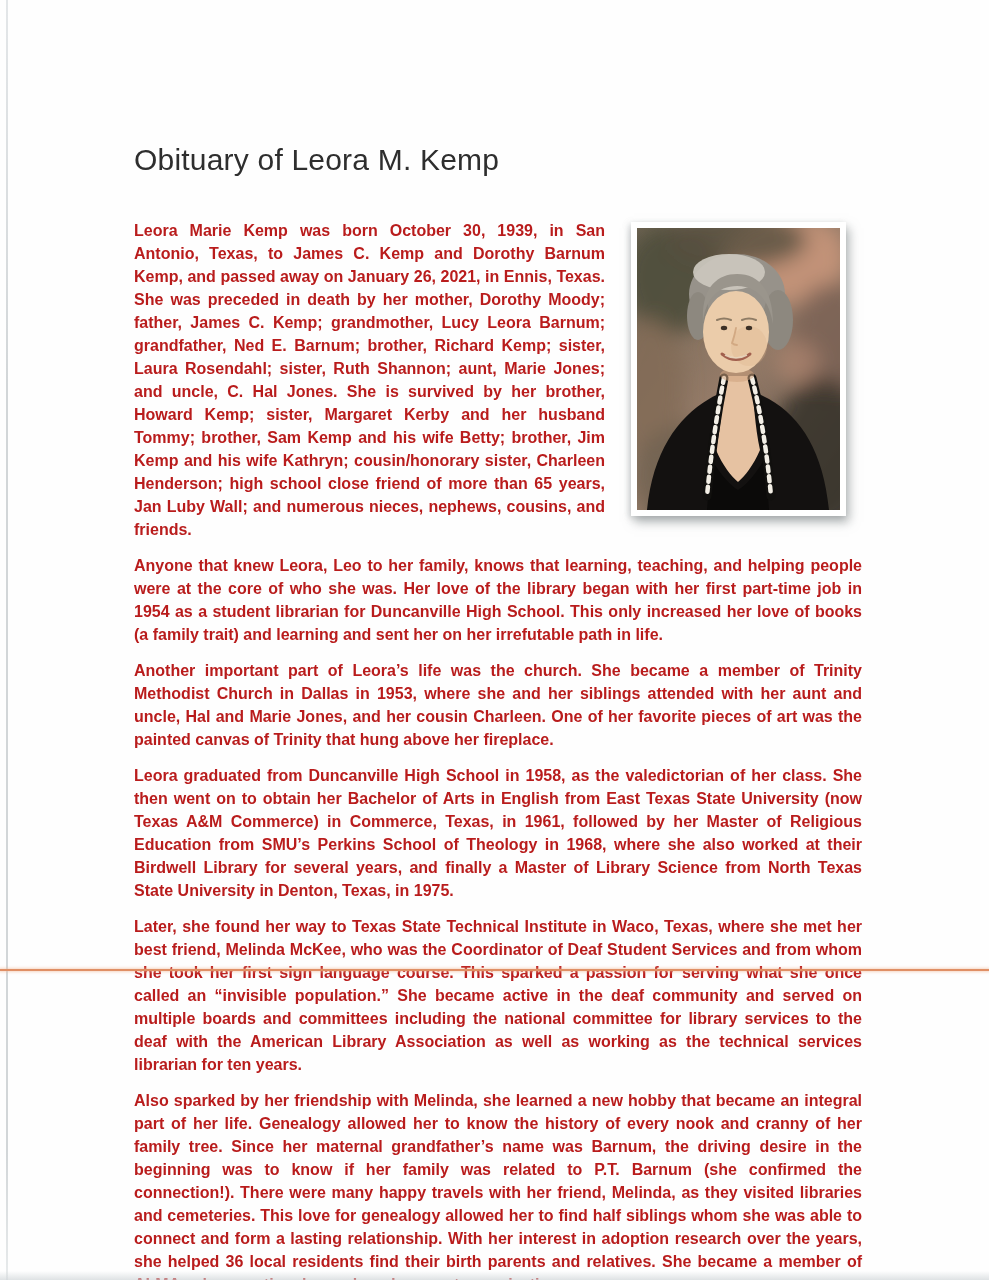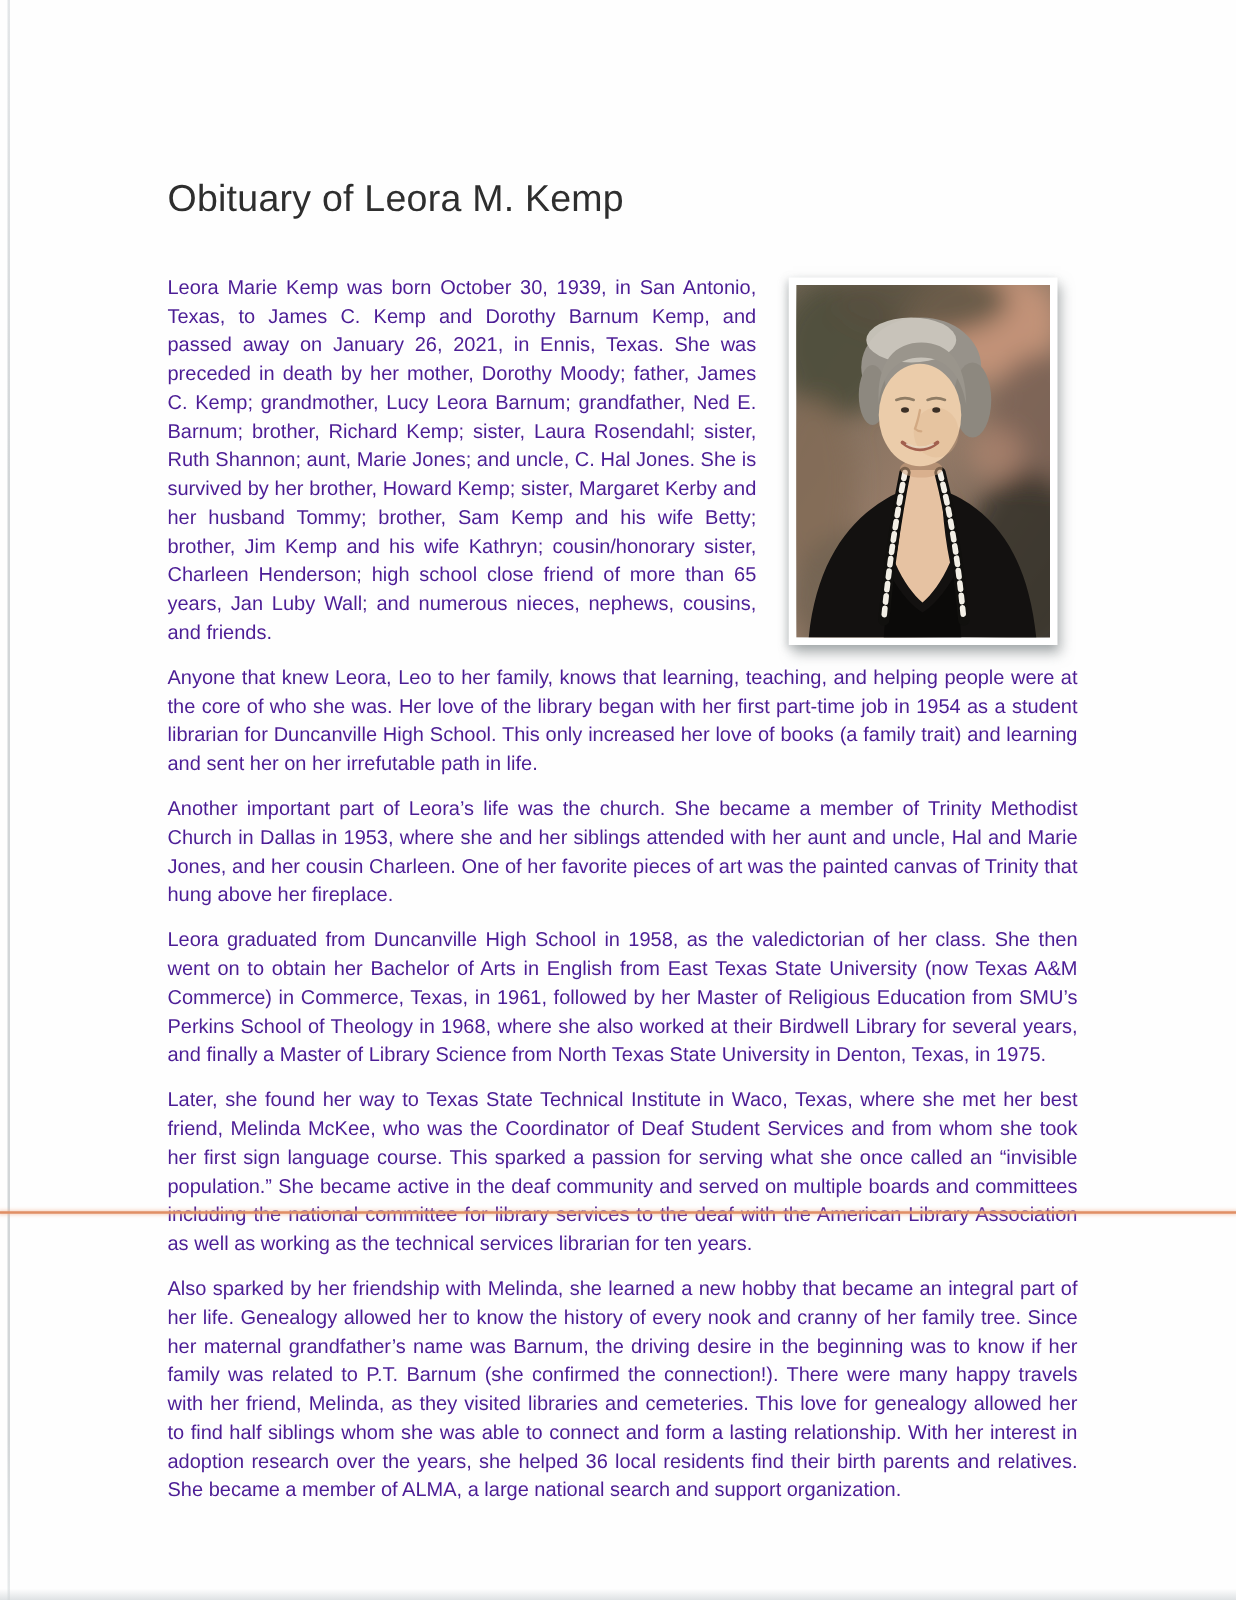--- a/index.html
+++ b/index.html
@@ -48,23 +48,24 @@
     line-height: 36px;
     font-weight: 400;
     letter-spacing: 0.2px;
     color: #2e2e2e;
     margin: 0 0 41px 0;
   }
 
   p.body-para {
     font-size: 16px;
     line-height: 23px;
-    color: #4c1d95;
+    color: #b91c1c;
     text-align: justify;
     margin: 0 0 13px 0;
+    font-weight: bold;
   }
 
   .photo-frame {
     float: right;
     width: 215px;
     height: 294px;
     padding: 6px;
     background: #ffffff;
     margin: 3px 16px 14px 26px;
     box-shadow: 3px 6px 10px rgba(125,131,134,0.6), -2px 2px 6px rgba(150,155,158,0.35);

